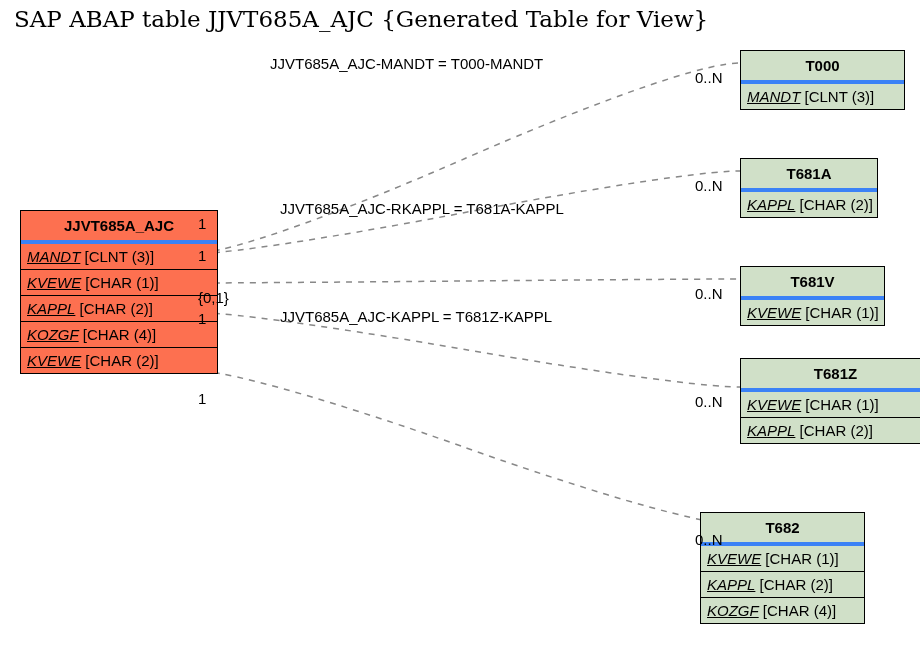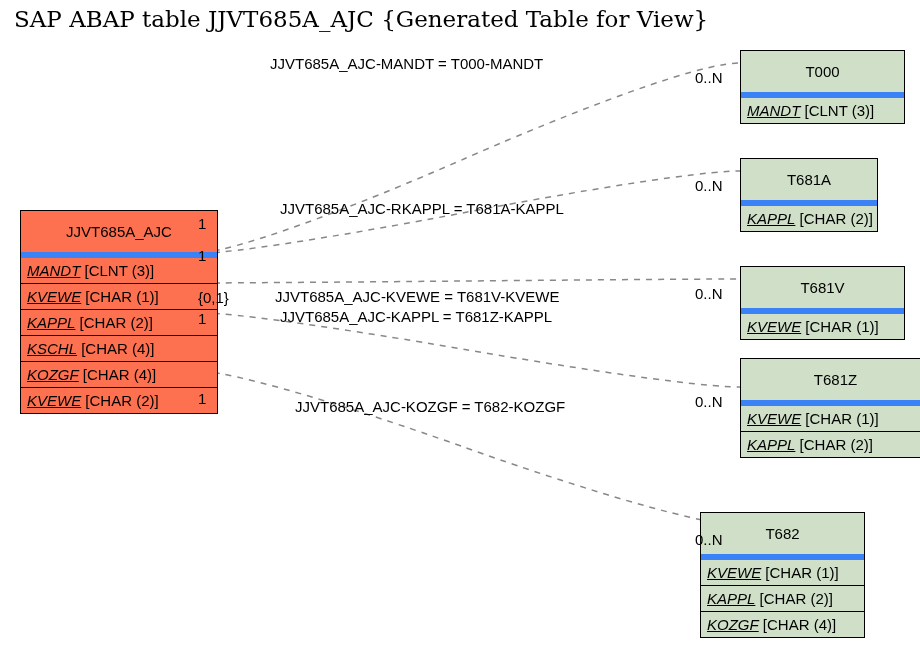--- a/index.html
+++ b/index.html
@@ -25,23 +25,23 @@
     color: #000;
   }
   .entity {
     position: absolute;
     border: 1px solid #000;
     box-sizing: border-box;
     font-size: 15px;
   }
   .entity .hdr {
     text-align: center;
-    font-weight: normal;
-    padding: 12px 6px;
-    border-bottom: 6px solid #3b82f6;
+    font-weight: bold;
+    padding: 6px 6px;
+    border-bottom: 4px solid #3b82f6;
   }
   .entity .row {
     padding: 4px 6px;
     border-bottom: 1px solid #000;
     white-space: nowrap;
   }
   .entity .row:last-child {
     border-bottom: none;
   }
   .entity .fname {
@@ -75,55 +75,52 @@
       <path d="M 190 254 C 250 254, 465 212.5, 465 212.5 S 680 171, 740 171" stroke="#888" stroke-width="1.5" stroke-dasharray="6,6" fill="none"></path>
       <path d="M 190 283 C 250 283, 465 281, 465 281 S 680 279, 740 279" stroke="#888" stroke-width="1.5" stroke-dasharray="6,6" fill="none"></path>
       <path d="M 190 312 C 250 312, 465 349.5, 465 349.5 S 680 387, 740 387" stroke="#888" stroke-width="1.5" stroke-dasharray="6,6" fill="none"></path>
       <path d="M 190 370 C 250 370, 465 447.5, 465 447.5 S 680 525, 740 525" stroke="#888" stroke-width="1.5" stroke-dasharray="6,6" fill="none"></path>
     </svg>
 <div class="entity left" style="left: 20px; top: 210px; width: 198px;">
       <div class="hdr">JJVT685A_AJC</div>
       <div class="row"><span class="fname">MANDT</span><span> [CLNT (3)]</span></div>
       <div class="row"><span class="fname">KVEWE</span><span> [CHAR (1)]</span></div>
       <div class="row"><span class="fname">KAPPL</span><span> [CHAR (2)]</span></div>
-      <div class="row"><span class="fname">KSCHL</span><span> [CHAR (4)]</span></div>
       <div class="row"><span class="fname">KOZGF</span><span> [CHAR (4)]</span></div>
       <div class="row"><span class="fname">KVEWE</span><span> [CHAR (2)]</span></div>
     </div>
     <div class="entity right" style="left: 740px; top: 50px; width: 165px;">
       <div class="hdr">T000</div>
       <div class="row"><span class="fname">MANDT</span><span> [CLNT (3)]</span></div>
     </div>
     <div class="entity right" style="left: 740px; top: 158px; width: 138px;">
       <div class="hdr">T681A</div>
       <div class="row"><span class="fname">KAPPL</span><span> [CHAR (2)]</span></div>
     </div>
-    <div class="entity right" style="left: 740px; top: 266px; width: 165px;">
+    <div class="entity right" style="left: 740px; top: 266px; width: 145px;">
       <div class="hdr">T681V</div>
       <div class="row"><span class="fname">KVEWE</span><span> [CHAR (1)]</span></div>
     </div>
     <div class="entity right" style="left: 740px; top: 358px; width: 191px;">
       <div class="hdr">T681Z</div>
       <div class="row"><span class="fname">KVEWE</span><span> [CHAR (1)]</span></div>
       <div class="row"><span class="fname">KAPPL</span><span> [CHAR (2)]</span></div>
     </div>
     <div class="entity right" style="left: 700px; top: 512px; width: 165px;">
       <div class="hdr">T682</div>
       <div class="row"><span class="fname">KVEWE</span><span> [CHAR (1)]</span></div>
       <div class="row"><span class="fname">KAPPL</span><span> [CHAR (2)]</span></div>
       <div class="row"><span class="fname">KOZGF</span><span> [CHAR (4)]</span></div>
     </div>
     <div class="lbl" style="left: 270px; top: 55px;">JJVT685A_AJC-MANDT = T000-MANDT</div>
     <div class="lbl" style="left: 198px; top: 215px;">1</div>
     <div class="lbl" style="left: 695px; top: 69px;">0..N</div>
     <div class="lbl" style="left: 280px; top: 200px;">JJVT685A_AJC-RKAPPL = T681A-KAPPL</div>
     <div class="lbl" style="left: 198px; top: 247px;">1</div>
     <div class="lbl" style="left: 695px; top: 177px;">0..N</div>
-    <div class="lbl" style="left: 275px; top: 288px;">JJVT685A_AJC-KVEWE = T681V-KVEWE</div>
     <div class="lbl" style="left: 198px; top: 289px;">{0,1}</div>
     <div class="lbl" style="left: 695px; top: 285px;">0..N</div>
     <div class="lbl" style="left: 280px; top: 308px;">JJVT685A_AJC-KAPPL = T681Z-KAPPL</div>
     <div class="lbl" style="left: 198px; top: 310px;">1</div>
     <div class="lbl" style="left: 695px; top: 393px;">0..N</div>
-    <div class="lbl" style="left: 295px; top: 398px;">JJVT685A_AJC-KOZGF = T682-KOZGF</div>
     <div class="lbl" style="left: 198px; top: 390px;">1</div>
     <div class="lbl" style="left: 695px; top: 531px;">0..N</div>
   </div>
 
 </body></html>

